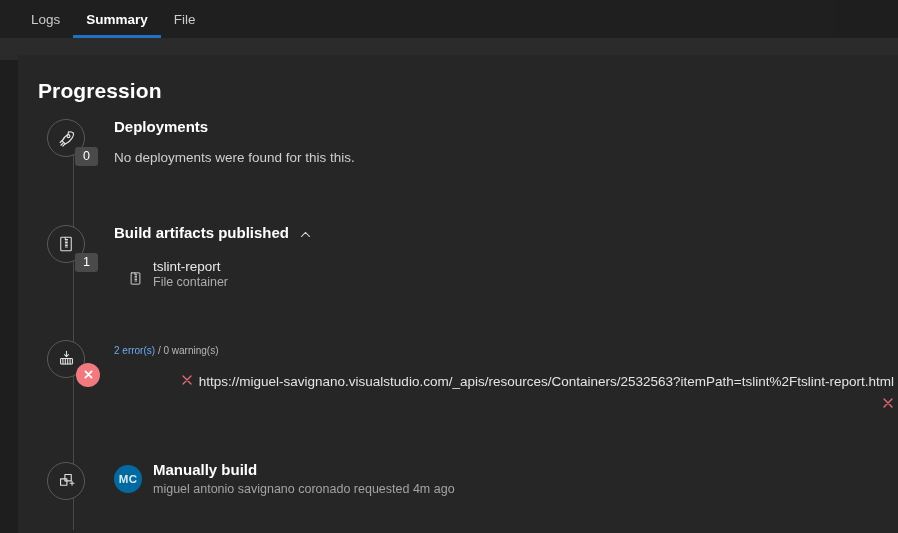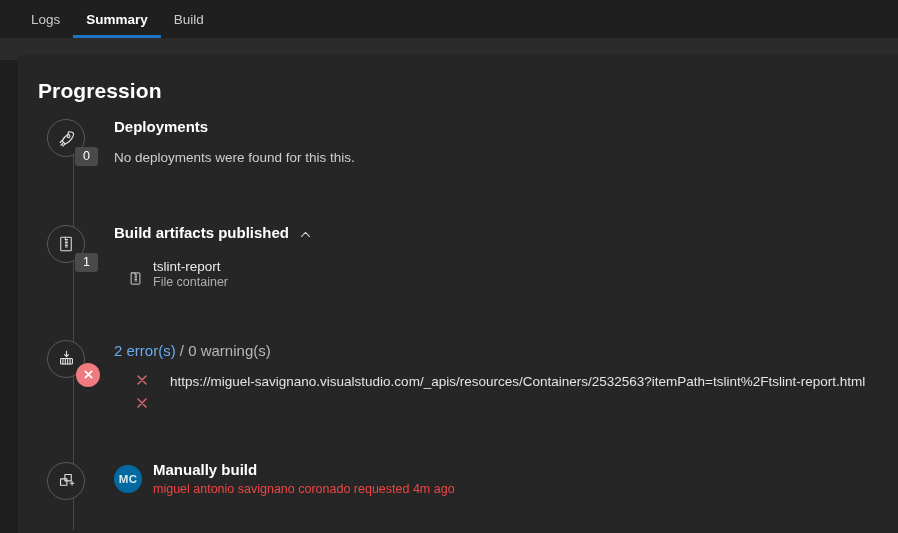--- a/index.html
+++ b/index.html
@@ -172,21 +172,21 @@
     padding: 2px 1px 0 1px;
   }
   .tl-sub {
     margin: 12px 0 0 0;
     font-size: 13.5px;
     color: #cfcfcf;
     line-height: 18px;
   }
   .counts {
     margin: 5px 0 0 0;
-    font-size: 15px;
+    font-size: 10px;
     color: #b8b8b8;
     line-height: 16px;
   }
   .counts .link {
     color: #6aabf2;
     cursor: pointer;
   }
 
   
   .artifact {
@@ -205,24 +205,25 @@
   .artifact .type {
     font-size: 12.5px;
     color: #adadad;
   }
 
   
   .issues { margin-top: 11px; padding-left: 22px; }
   .issue {
     display: flex;
     align-items: center;
-    gap: 22px;
+    gap: 6px;
     height: 23px;
     font-size: 13.5px;
     color: #e4e4e4;
+    justify-content: flex-end;
   }
   .issue .x { flex: 0 0 12px; }
 
   
   .queued {
     display: flex;
     align-items: center;
     gap: 11px;
   }
   .avatar {
@@ -240,41 +241,41 @@
     font-weight: bold;
   }
   .queued .qtext { line-height: 1.3; }
   .queued .qtitle {
     font-size: 15px;
     font-weight: bold;
     color: #ffffff;
   }
   .queued .qsub {
     font-size: 12.5px;
-    color: #ef4444;
+    color: #a3a3a3;
     margin-top: 2px;
   }
 
   .sp-dep { margin-top: 4px; }
   .sp-art { margin-top: 56px; }
   .sp-pipe { margin-top: 48px; }
   .sp-queue { margin-top: 44px; }
 </style>
 </head>
 <body>
 
 <div class="tabbar">
   <div class="tab">
     <span>Logs</span>
   </div>
   <div class="tab active">
     <span>Summary</span>
   </div>
   <div class="tab">
-    <span>Build</span>
+    <span>File</span>
   </div>
 </div>
 
 <div class="subbar"></div>
 
 <div class="panel">
 
   <h1 class="panel-title">Progression</h1>
 
   <div class="timeline">

